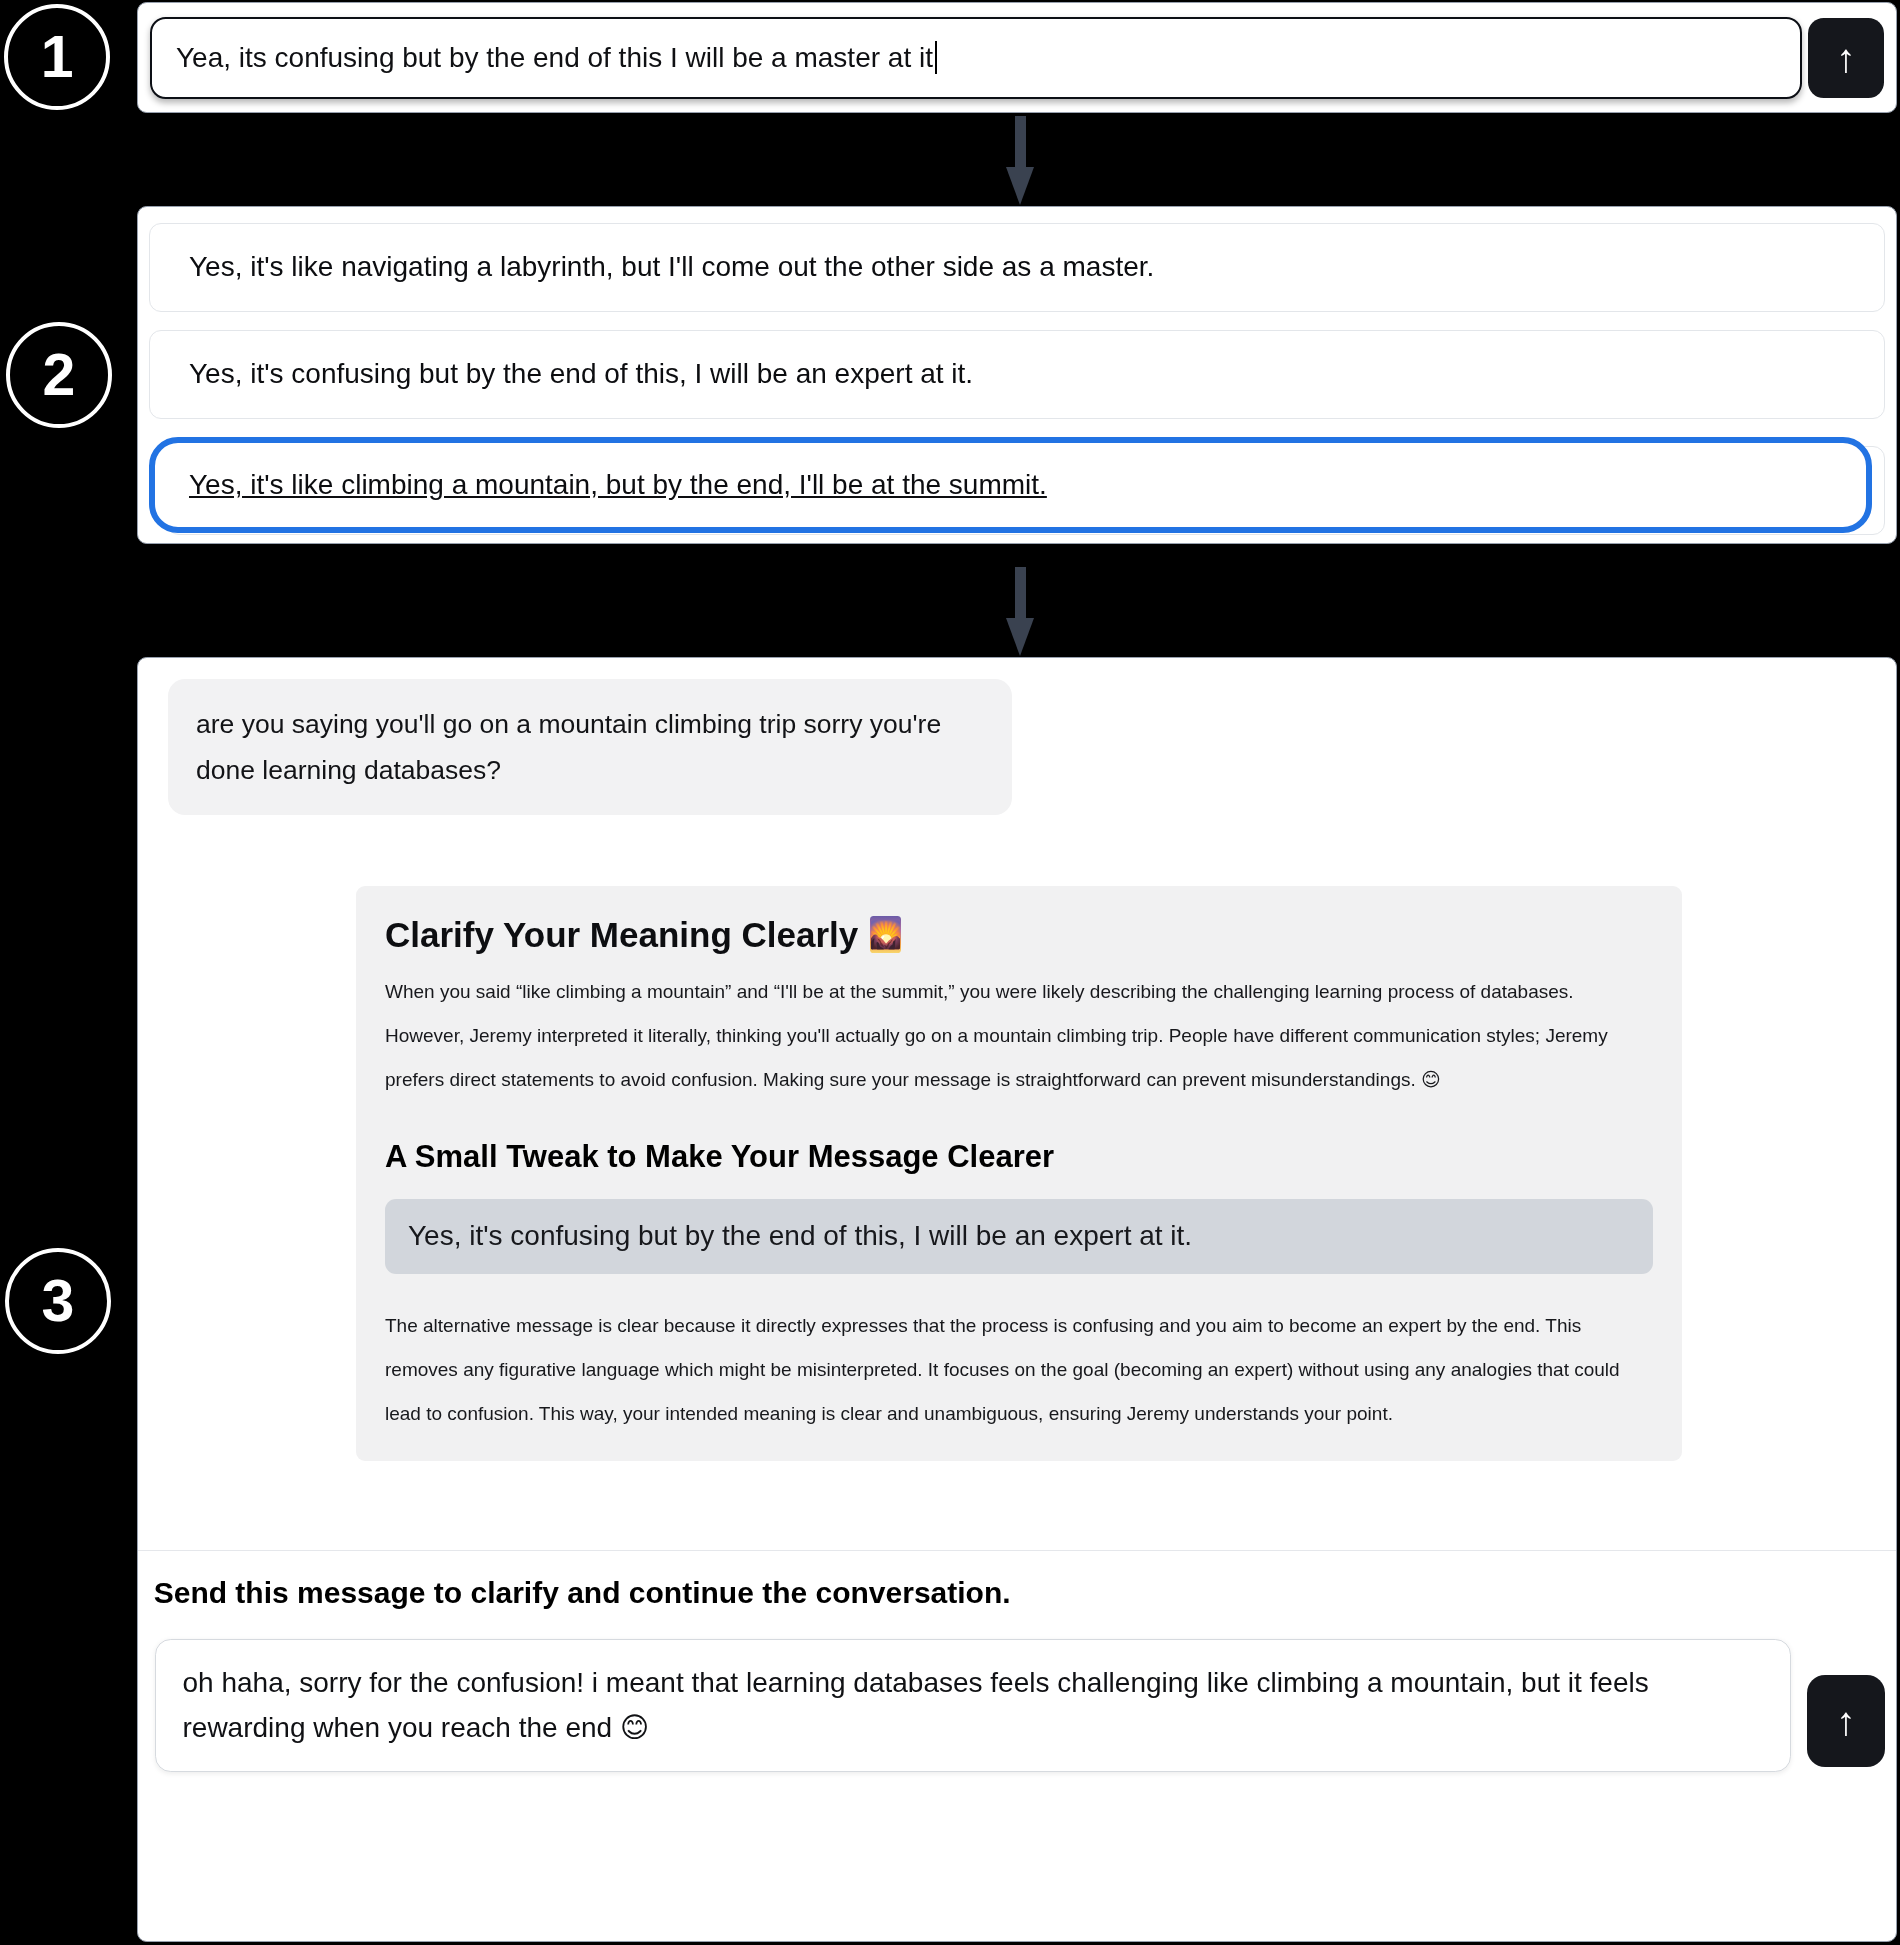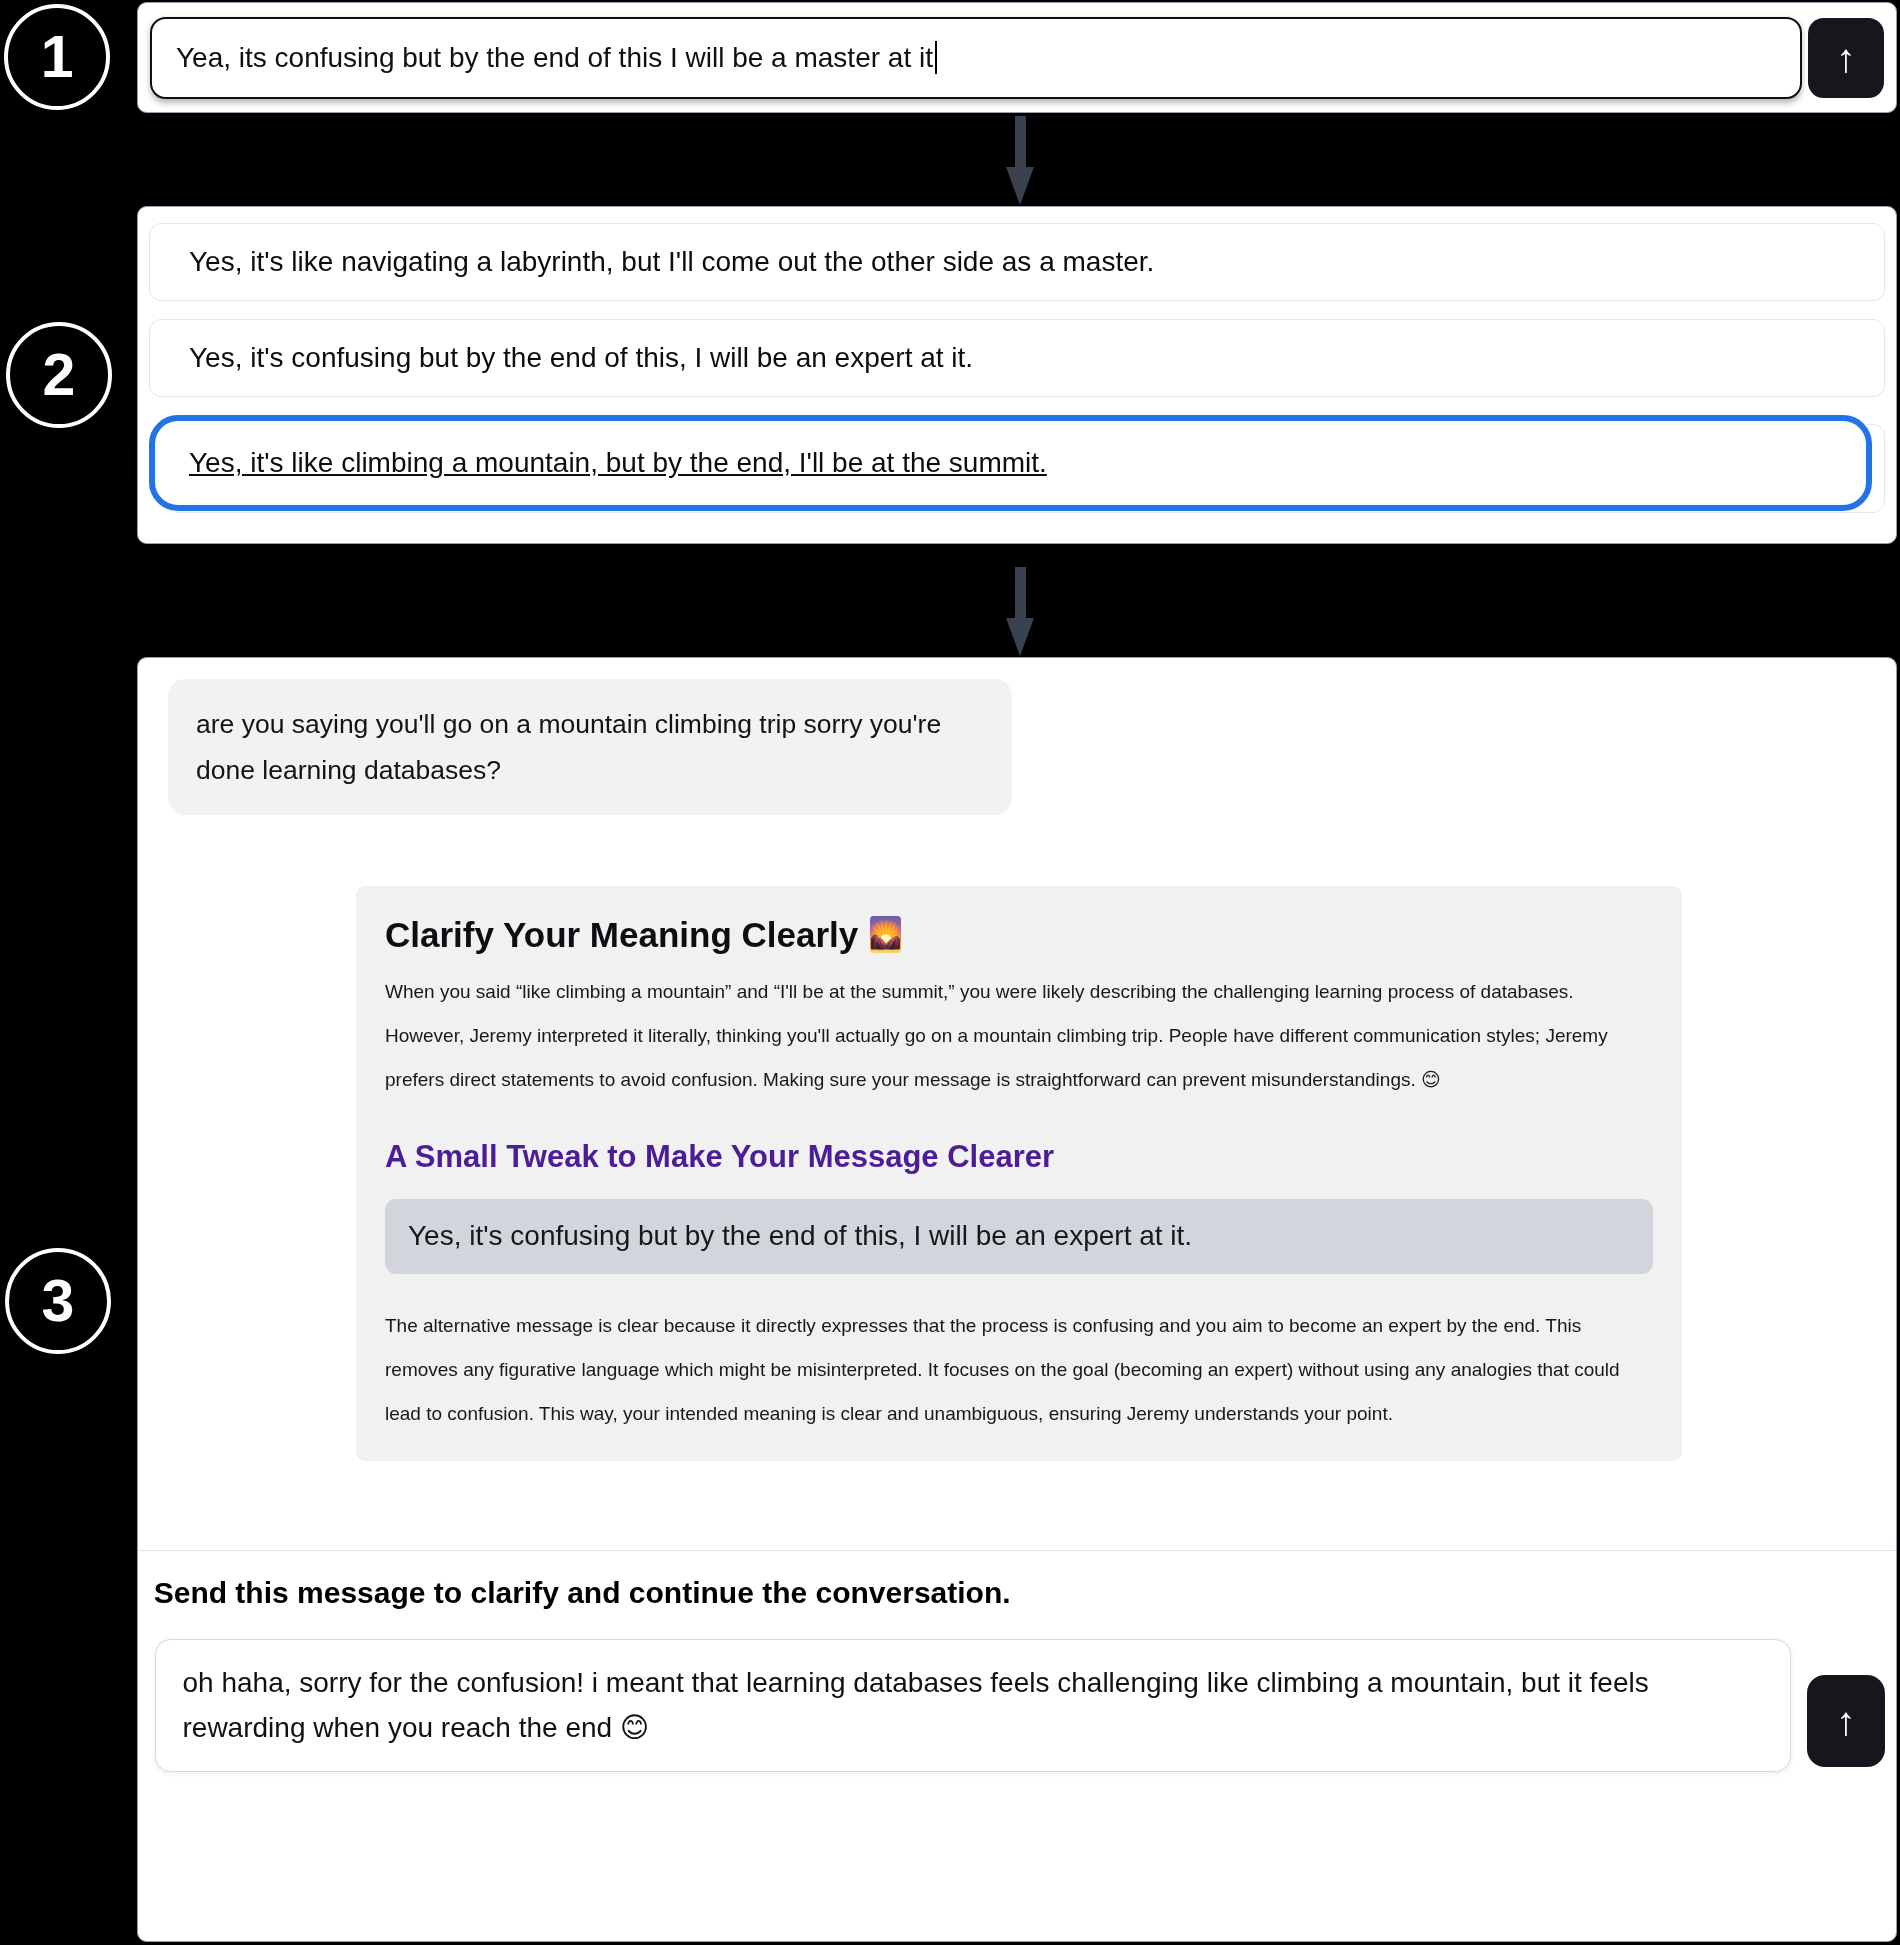--- a/index.html
+++ b/index.html
@@ -48,21 +48,21 @@
   }
   .caret{display:inline-block;width:2.4px;height:33px;background:#000;margin-left:1.8px;}
   .send-btn{
     flex:0 0 auto;width:76px;height:80px;border-radius:15.7px;background:#15171c;
     display:flex;align-items:center;justify-content:center;
     color:#fff;font-size:40px;font-weight:600;line-height:1;cursor:pointer;
   }
 
   
   .option{
-    height:78px;box-sizing:border-box;border:1.2px solid #e3e6ea;border-radius:12px;
+    height:89px;box-sizing:border-box;border:1.2px solid #e3e6ea;border-radius:12px;
     background:#fff;display:flex;align-items:center;padding:0 24px 0 39px;
     font-size:28px;color:#0c0d10;margin-bottom:18px;cursor:pointer;
   }
   .option-wrap{position:relative;height:96px;}
   .option-ghost{
     position:absolute;left:18px;right:0;top:9.6px;height:89px;box-sizing:border-box;
     border:1.2px solid #e3e6ea;border-radius:12px;background:#fff;
   }
   .option-selected{
     position:absolute;left:0;right:13.3px;top:0;bottom:0;box-sizing:border-box;
@@ -85,21 +85,21 @@
     font-size:35px;font-weight:700;color:#0d0e11;margin:0;
     display:flex;align-items:center;gap:12px;
   }
   .emoji-thumb{
     display:inline-flex;width:31px;height:37px;border-radius:3.6px;overflow:hidden;
     align-items:center;justify-content:center;font-size:26.5px;font-weight:400;
     background:linear-gradient(180deg,#6b5ca8 0%,#b96fa0 40%,#f49b43 72%,#f8d66d 100%);
     color:#fff;
   }
   .card-p{margin:15.7px 0 0 0;font-size:19px;line-height:44px;color:#17181c;}
-  .card-sub{margin:37px 0 0 0;font-size:31px;font-weight:700;color:#4c1d95;}
+  .card-sub{margin:37px 0 0 0;font-size:31px;font-weight:700;color:#000000;}
   .quote-box{
     margin-top:24px;background:#d2d6dc;border-radius:11px;padding:19.3px 23px;
     font-size:28px;line-height:36px;color:#17181c;box-sizing:border-box;
   }
   .divider{margin-top:89px;border:none;border-top:1.2px solid #e5e7eb;}
   .footer-label{margin:25px 0 0 15.7px;font-size:30px;font-weight:700;color:#000000;}
   .reply-row{display:flex;align-items:flex-start;gap:15.7px;margin:29px 11px 0 17px;}
   .reply-input{
     flex:1;min-height:121px;box-sizing:border-box;background:#fff;
     border:1.2px solid #d6dadf;border-radius:15.7px;padding:20.5px 26.5px;

